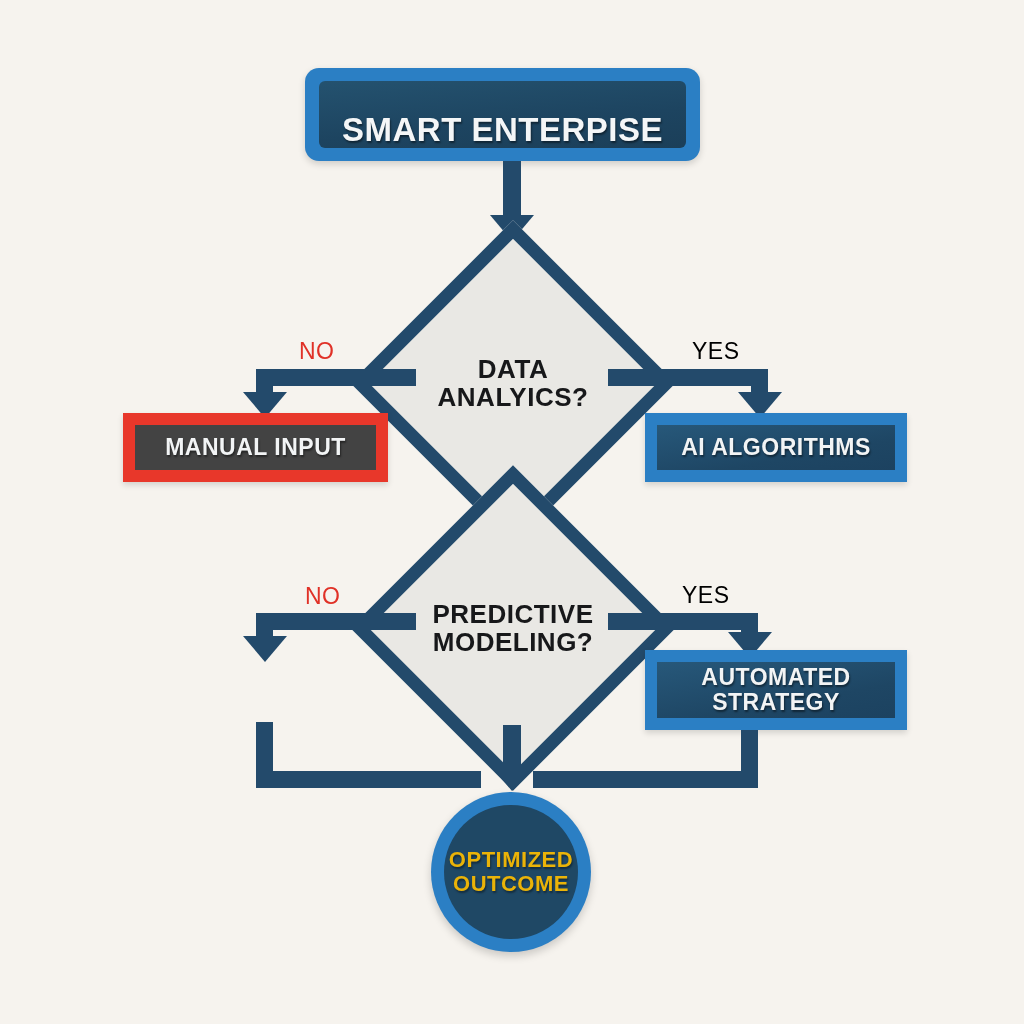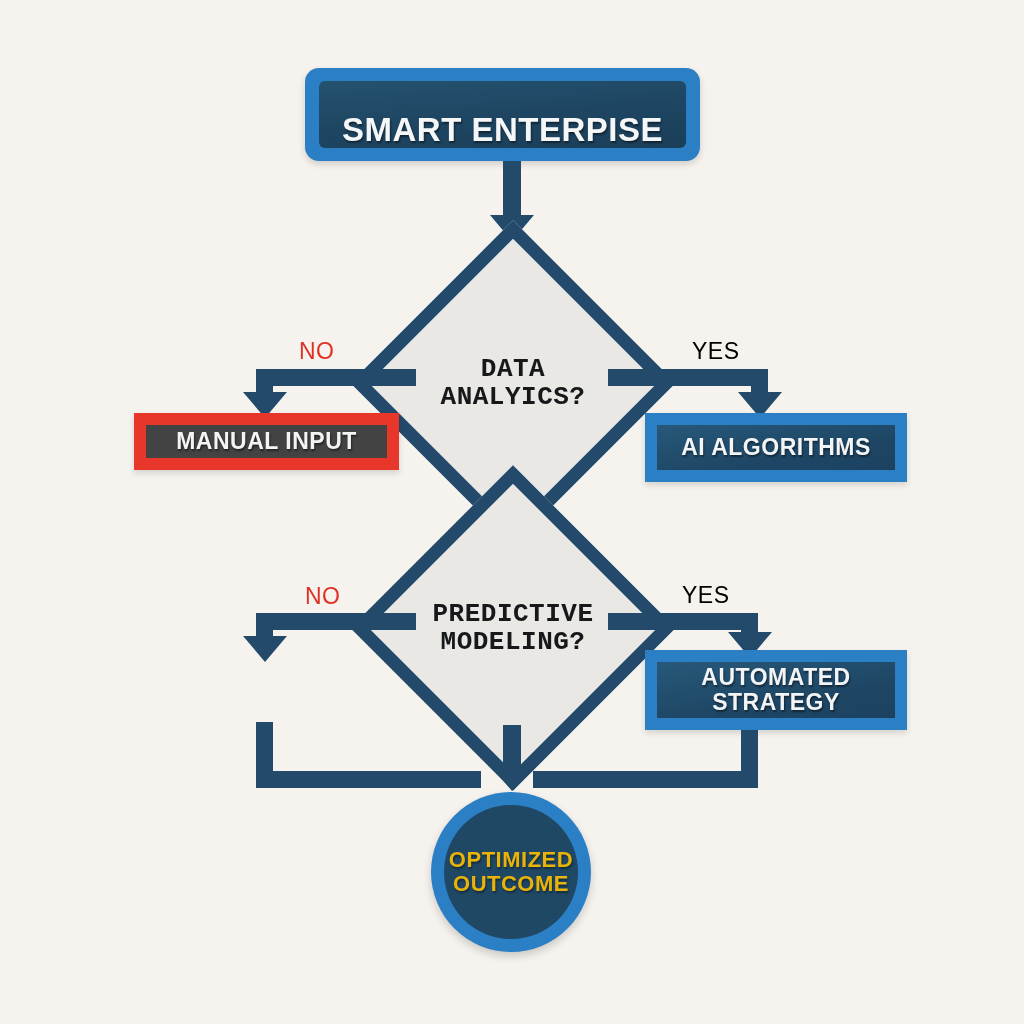--- a/index.html
+++ b/index.html
@@ -80,21 +80,20 @@
     width: 256px;
     height: 256px;
     margin-left: -13px;
     margin-top: -13px;
     display: flex;
     align-items: center;
     justify-content: center;
     color: #17181a;
     font-size: 26px;
     font-weight: bold;
-    font-family: Liberation Mono, monospace;
   }
   #diamond-1 { left: 398px; top: 268px; }
   #diamond-2 { left: 398px; top: 513px; }
 
   
   .pbox {
     position: absolute;
     display: flex;
     align-items: center;
     justify-content: center;
@@ -125,21 +124,21 @@
     margin-left: 8px;
   }
   .pbox.blue > .fill {
     width: 100%;
     height: 100%;
     background: linear-gradient(170deg, #27587a 0%, #1e4664 65%, #1c4260 100%);
     display: flex;
     align-items: center;
     justify-content: center;
   }
-  #box-manual-input   { left: 134px; top: 413px; width: 265px; height: 57px; align-items: flex-end; }
+  #box-manual-input   { left: 123px; top: 413px; width: 265px; height: 69px; align-items: flex-end; }
   #box-ai-algorithms  { left: 637px; top: 413px; width: 262px; height: 69px; }
   #box-ad-hoc         { left: 127px; top: 656px; width: 265px; height: 66px; }
   #box-auto-strategy  { left: 637px; top: 650px; width: 262px; height: 80px; }
 
   
   #end-circle {
     position: absolute;
     left: 431px;
     top: 792px;
     width: 160px;

